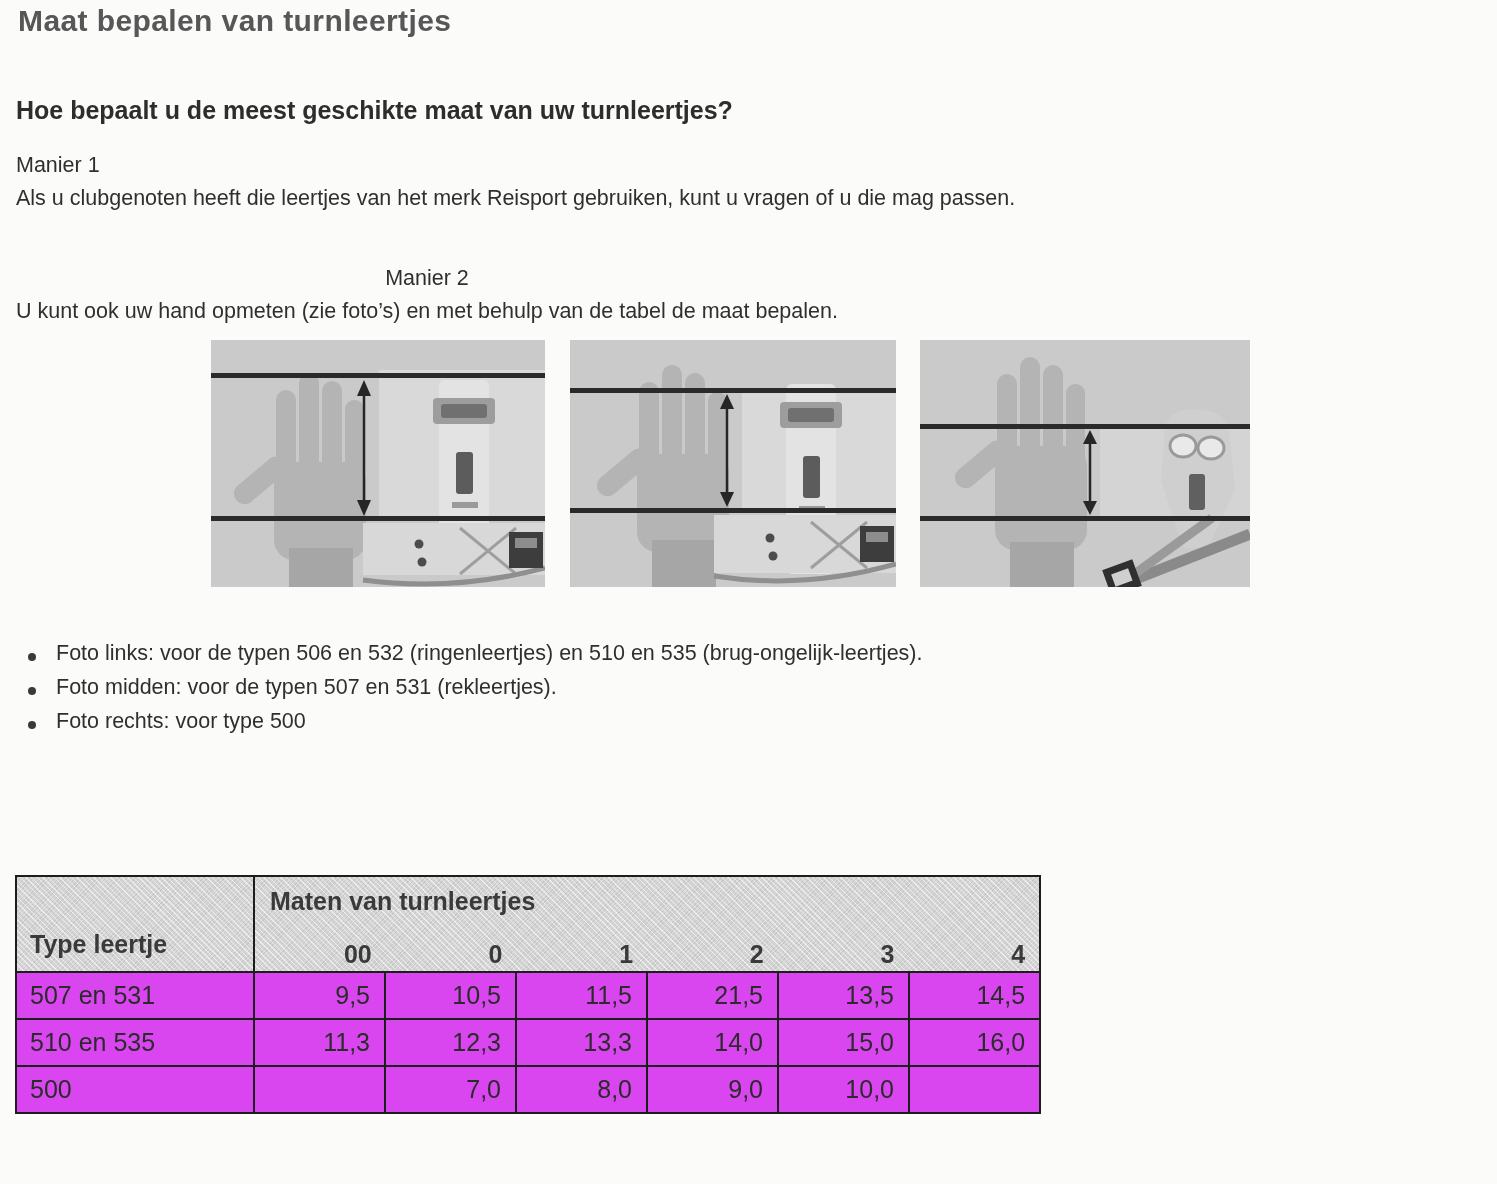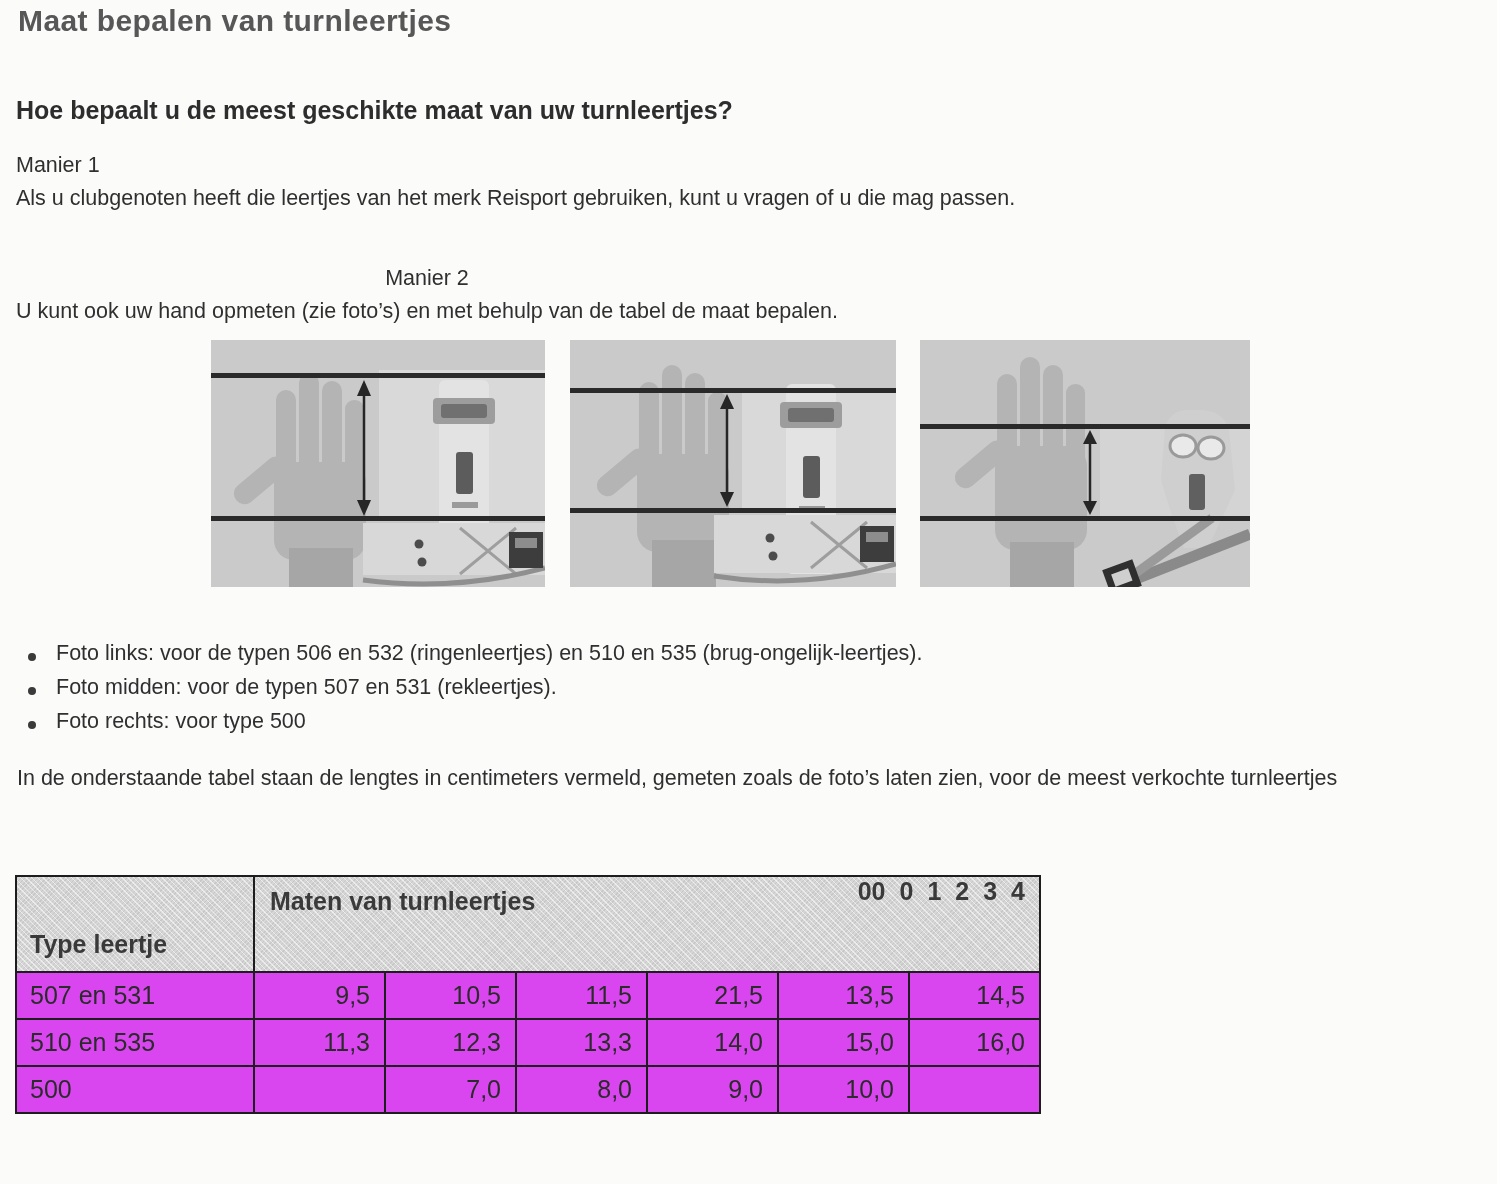--- a/index.html
+++ b/index.html
@@ -72,21 +72,21 @@
       repeating-linear-gradient(45deg, rgba(255,255,255,.55) 0 1px, rgba(255,255,255,0) 1px 4px),
       repeating-linear-gradient(135deg, rgba(110,110,110,.14) 0 1px, rgba(110,110,110,0) 1px 3px);
     height: 96px; font-weight: bold; color: #3a3a3a;
   }
   th.corner {
     vertical-align: bottom; text-align: left;
     padding: 0 0 12px 13px; font-size: 25px;
   }
   th.group { padding: 0; vertical-align: top; }
   .group-wrap {
-    display: flex; flex-direction: row;
+    display: flex; flex-direction: column;
     justify-content: space-between; height: 92px;
   }
   .group-title {
     text-align: left; padding: 10px 0 0 15px;
     font-size: 25px; font-weight: bold;
   }
   .size-row { display: flex; padding-bottom: 0; }
   .size-row span {
     flex: 1; text-align: right; padding-right: 14px;
     font-size: 25px; font-weight: bold;
@@ -234,21 +234,20 @@
     <li>
       <span class="dot"></span>
       <span>Foto midden: voor de typen 507 en 531 (rekleertjes).</span>
     </li>
     <li>
       <span class="dot"></span>
       <span>Foto rechts: voor type 500</span>
     </li>
   </ul>
 
-  <p class="table-intro">In de onderstaande tabel staan de lengtes in centimeters vermeld, gemeten zoals de foto’s laten zien, voor de meest verkochte turnleertjes</p>
 
   <table class="sizes">
     <colgroup>
       <col class="c-type">
       <col class="c-size">
         <col class="c-size">
         <col class="c-size">
       <col class="c-size">
         <col class="c-size">
         <col class="c-size">

